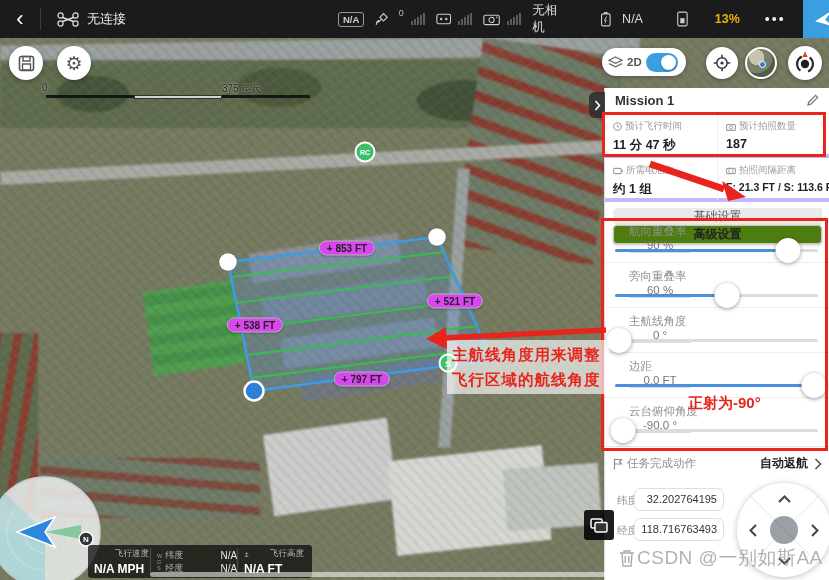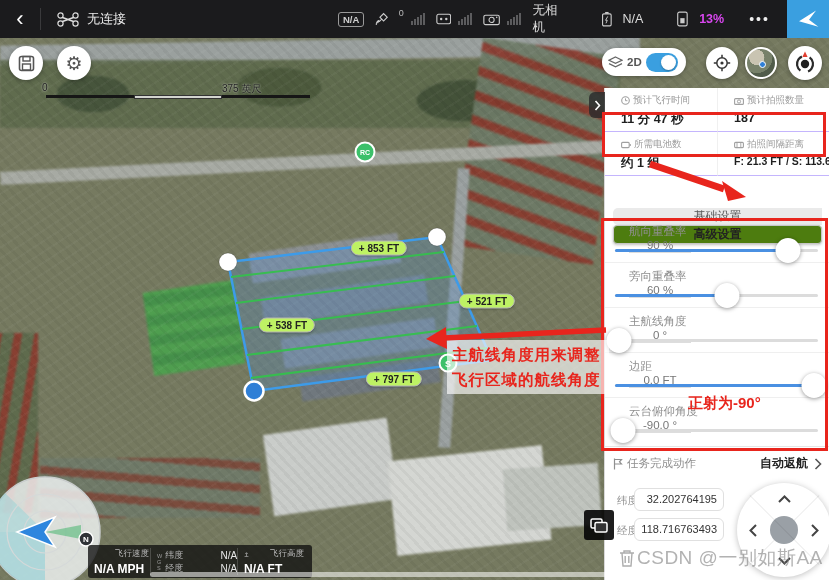--- a/index.html
+++ b/index.html
@@ -17,35 +17,35 @@
   .tb-right{position:absolute;left:338px;top:0;height:38px;display:flex;align-items:center;gap:7px;}
   .na-badge{border:1px solid #9a9a9a;border-radius:3px;color:#cfcfcf;font-size:9.5px;
             padding:1px 4px;font-weight:bold;}
   .bars{display:inline-flex;align-items:flex-end;gap:1px;margin-right:4px;}
   .bars i{display:block;width:2px;background:#5c5c5e;}
   .bars i:nth-child(1){height:4px}.bars i:nth-child(2){height:6px}
   .bars i:nth-child(3){height:8px}.bars i:nth-child(4){height:10px}.bars i:nth-child(5){height:12px}
   .sup0{font-size:9px;color:#bbb;position:relative;top:-6px;margin-left:1px;}
   .tb-txt{font-size:12.5px;color:#ddd;}
   .tb-batt-val{font-size:12.5px;color:#ddd;margin-left:2px;}
-  .tb-pct{font-size:12.5px;color:#d946ef;font-weight:bold;margin-left:3px;}
+  .tb-pct{font-size:12.5px;color:#eab308;font-weight:bold;margin-left:19px;}
   .tb-more{color:#eee;font-size:14px;letter-spacing:2px;margin:0 10px 0 18px;cursor:pointer;}
   .tb-takeoff{width:49px;height:38px;background:#3a9fe0;display:flex;align-items:center;
               justify-content:center;cursor:pointer;}
 
   
   .map{position:absolute;left:0;top:38px;width:829px;height:542px;overflow:hidden;background:#767a60;}
   .patch{position:absolute;filter:blur(1px);}
   .tex{position:absolute;inset:0;
     background:repeating-linear-gradient(47deg,rgba(0,0,0,.045) 0 3px,transparent 3px 8px),
                repeating-linear-gradient(-33deg,rgba(255,255,255,.03) 0 2px,transparent 2px 9px);}
   .svg-geo{position:absolute;inset:0;z-index:6;pointer-events:none;}
-  .pill{position:absolute;transform:translate(-50%,-50%);background:#bef264;border:1px solid #b7b7b7;
+  .pill{position:absolute;transform:translate(-50%,-50%);background:#d946ef;border:1px solid #b7b7b7;
         border-radius:8px;font-size:10px;font-weight:bold;color:#222;padding:1px 7px;white-space:nowrap;
-        z-index:7;box-shadow:0 1px 2px rgba(0,0,0,.25);margin-left:32px;}
+        z-index:7;box-shadow:0 1px 2px rgba(0,0,0,.25);}
   .scale-txt{position:absolute;font-size:10px;color:#1e1e1e;text-shadow:0 0 2px rgba(255,255,255,.8);z-index:5;}
   .scale-seg{position:absolute;height:3px;z-index:5;}
 
   .circ-btn{position:absolute;border-radius:50%;background:#fff;box-shadow:0 1px 4px rgba(0,0,0,.35);
             display:flex;align-items:center;justify-content:center;cursor:pointer;z-index:10;}
   .pill2d{position:absolute;left:602px;top:10px;width:84px;height:28px;background:#fff;border-radius:14px;
           box-shadow:0 1px 4px rgba(0,0,0,.3);display:flex;align-items:center;padding:0 6px;gap:4px;z-index:10;cursor:pointer;}
   .pill2d .lbl{font-size:11.5px;color:#555;font-weight:bold;}
   .toggle{width:32px;height:19px;border-radius:10px;background:#3a9fe0;position:relative;cursor:pointer;}
   .toggle .kn{position:absolute;right:2px;top:2px;width:15px;height:15px;border-radius:50%;background:#fff;
@@ -84,21 +84,21 @@
   
   .panel{position:absolute;left:604px;top:88px;width:225px;height:492px;background:#fff;
          border-left:1px solid #d9d9d9;z-index:30;}
   .collapse-tab{position:absolute;left:589px;top:92px;width:16px;height:26px;background:rgba(45,45,45,.85);
                 border-radius:6px 0 0 6px;color:#fff;display:flex;align-items:center;justify-content:center;
                 z-index:31;cursor:pointer;}
   .p-head{position:relative;height:26px;border-bottom:1px solid #e8e8e8;display:flex;align-items:center;
           justify-content:space-between;padding:0 10px;}
   .p-title{font-size:13px;font-weight:bold;color:#333;}
   .stats{display:grid;grid-template-columns:113px 112px;}
-  .cell{height:44px;padding:6px 16px 0;border-bottom:1px solid #c4b5fd;}
+  .cell{height:44px;padding:6px 8px 0;border-bottom:4px solid #c4b5fd;}
   .cell.c1{border-right:1px solid #f0f0f0;}
   .s-lbl{font-size:9.5px;color:#9a9a9a;display:flex;align-items:center;gap:3px;white-space:nowrap;}
   .s-val{font-size:12.5px;font-weight:bold;color:#1f1f1f;margin-top:4px;white-space:nowrap;}
   .s-val.small{font-size:10.5px;}
   .tabs{position:absolute;left:8px;top:120px;width:209px;height:26px;display:flex;flex-direction:column;}
   .tab{flex:1;display:flex;align-items:center;justify-content:center;font-size:12px;cursor:pointer;}
   .tab.basic{background:#eaeaea;border-radius:5px 0 0 5px;color:#555;}
   .tab.adv{background:#4d7c0f;border:1px solid #c6c6c6;border-radius:4px;color:#222;font-weight:bold;
            box-shadow:0 1px 3px rgba(0,0,0,.25);}
   .sliders{position:absolute;left:0;top:130px;width:225px;}
@@ -304,20 +304,26 @@
     </svg>
   </div>
 
   <div class="collapse-tab">
     <svg width="7" height="11" viewBox="0 0 7 11">
       <path d="M1.5 1 L5.5 5.5 L1.5 10" stroke="#fff" stroke-width="1.6" fill="none"></path>
     </svg>
   </div>
 
   <div class="panel">
+    <div class="p-head">
+      <span class="p-title">Mission 1</span>
+      <svg width="13" height="13" viewBox="0 0 13 13" style="cursor:pointer;">
+        <path d="M2 11 L2.8 8.2 L9.6 1.4 L11.6 3.4 L4.8 10.2 Z" fill="none" stroke="#777" stroke-width="1.3"></path>
+      </svg>
+    </div>
 
     <div class="stats">
       <div class="cell c1">
         <span class="s-lbl">
           <svg width="9" height="9" viewBox="0 0 9 9">
             <circle cx="4.5" cy="4.5" r="3.8" fill="none" stroke="#a0a0a0" stroke-width="1.1"></circle>
             <path d="M4.5 2.4 V4.7 H6.4" stroke="#a0a0a0" stroke-width="1" fill="none"></path>
           </svg>
           <span>预计飞行时间</span>
         </span>

